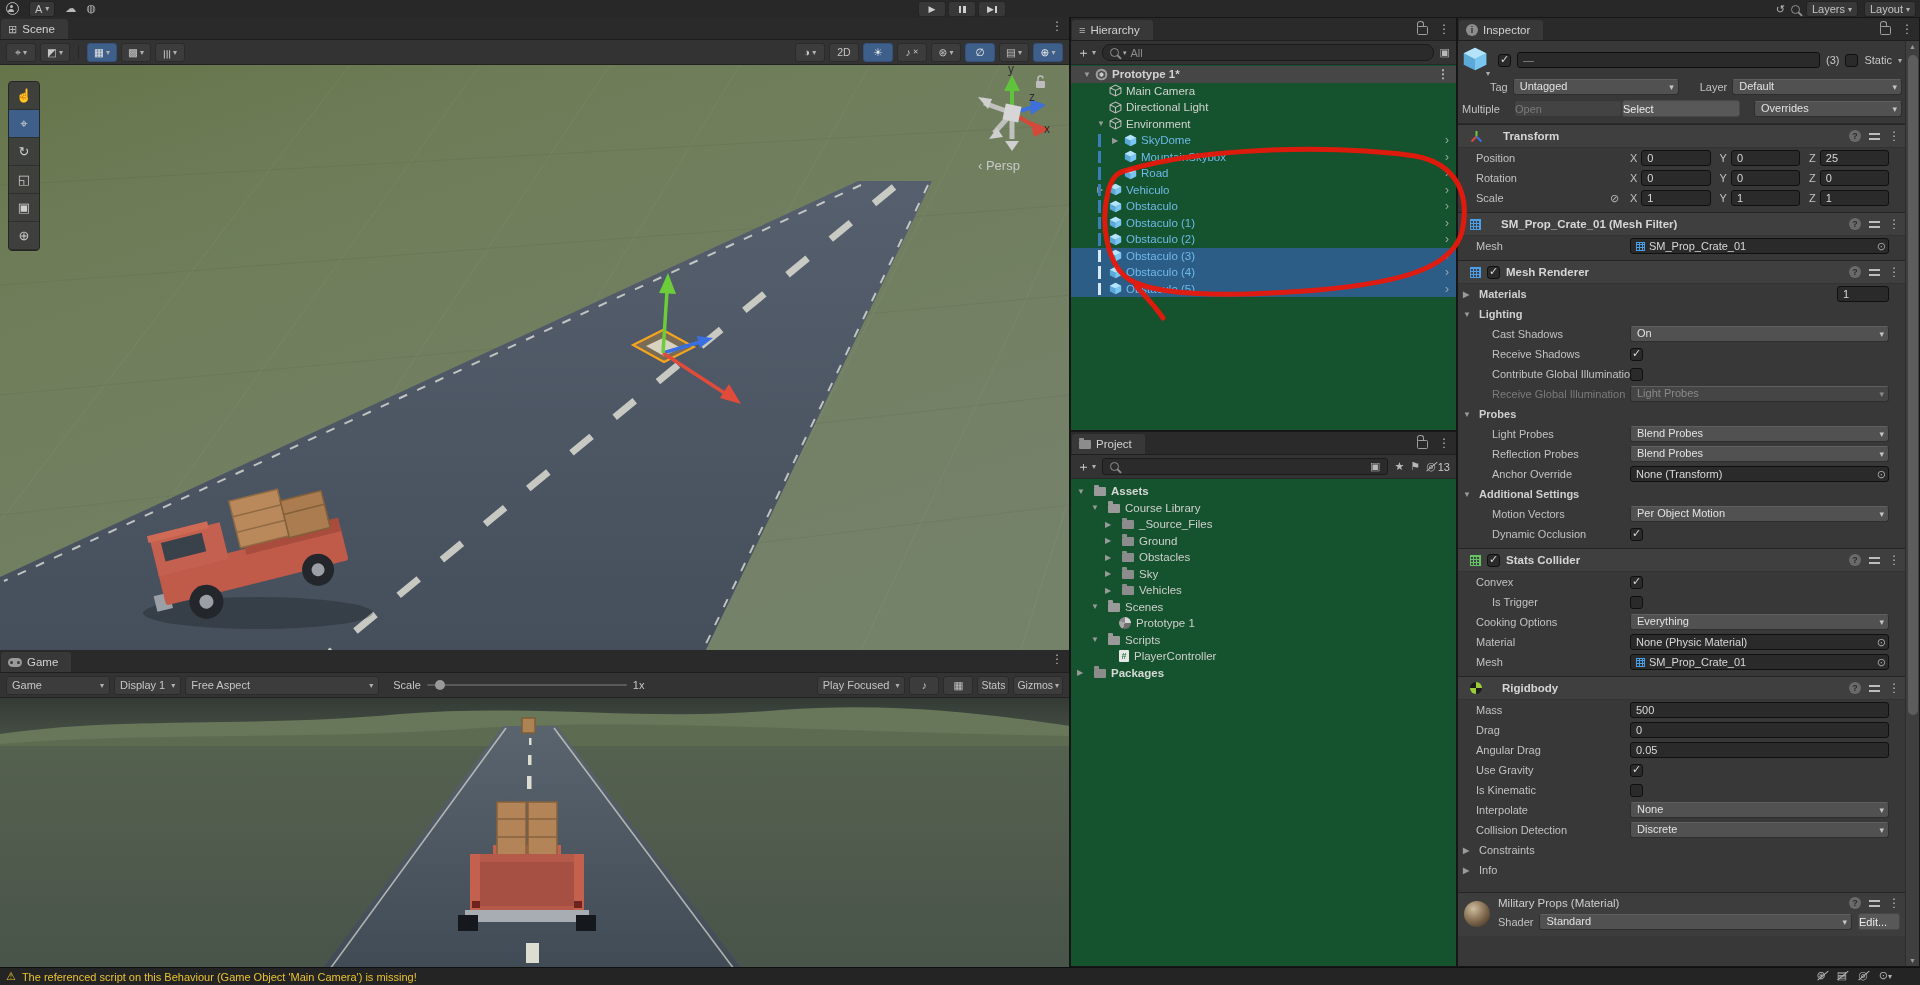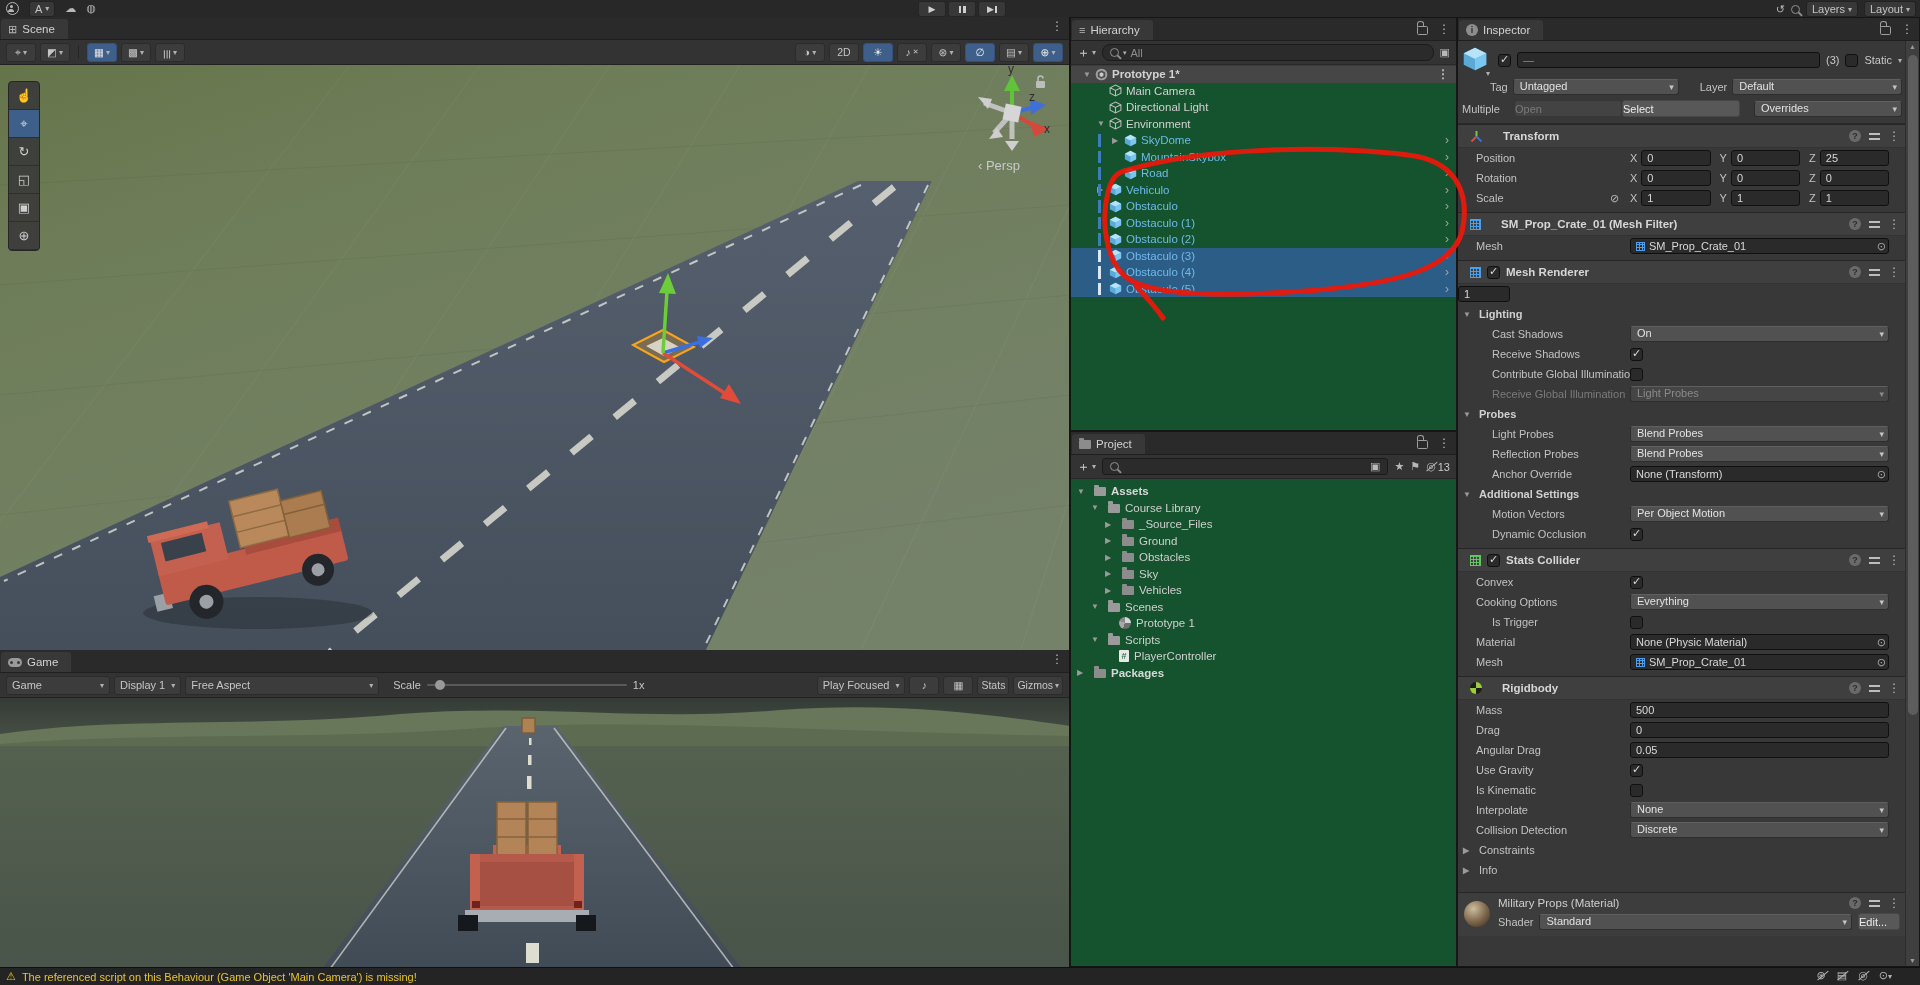--- a/index.html
+++ b/index.html
@@ -815,20 +815,24 @@
           <span class="gridi"></span>
           <span class="chk on"></span>
           <span class="ctitle">Mesh Renderer</span>
           <span class="hicons">
             <span class="helpi">?</span>
             <span class="preseti"></span>
             <span class="kebab">⋮</span>
           </span>
         </div>
         <div class="prow">
+          <span class="grow" style="flex:1">
+              <span class="tw closed"></span>
+              <span>Materials</span>
+            </span>
           <span class="fld" style="width:52px">
               <span>1</span>
             </span>
         </div>
         <div class="grow">
             <span class="tw open"></span>
             <span>Lighting</span>
           </div>
         <div class="prow">
           <span class="plab ind">Cast Shadows</span>
@@ -911,30 +915,30 @@
             <span class="helpi">?</span>
             <span class="preseti"></span>
             <span class="kebab">⋮</span>
           </span>
         </div>
         <div class="prow">
           <span class="plab">Convex</span>
           <span class="chk on"></span>
         </div>
         <div class="prow">
+          <span class="plab ind">Is Trigger</span>
+          <span class="chk"></span>
+        </div>
+        <div class="prow">
           <span class="plab">Cooking Options</span>
           <span class="ctl">
               <span class="ddl">
                 <span>Everything</span>
               </span>
             </span>
-        </div>
-        <div class="prow">
-          <span class="plab ind">Is Trigger</span>
-          <span class="chk"></span>
         </div>
         <div class="prow">
           <span class="plab">Material</span>
           <span class="ctl">
               <span class="obj">
                 <span>None (Physic Material)</span>
                 <span class="pick"></span>
               </span>
             </span>
         </div>

